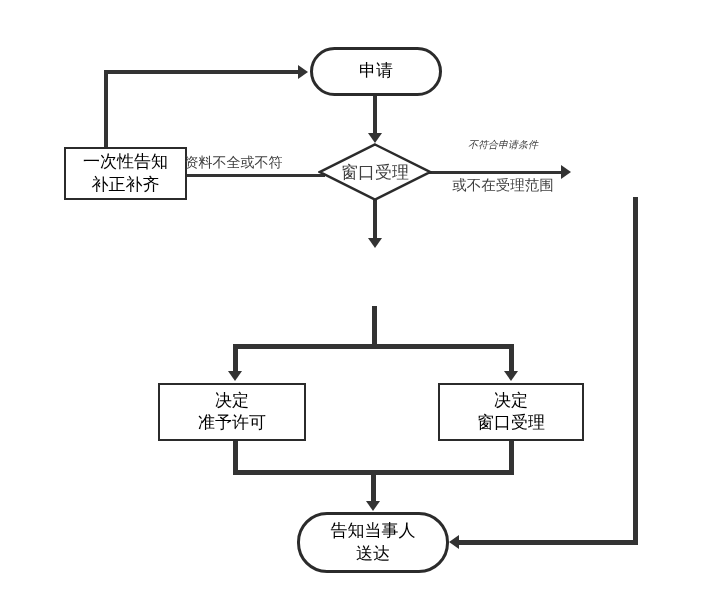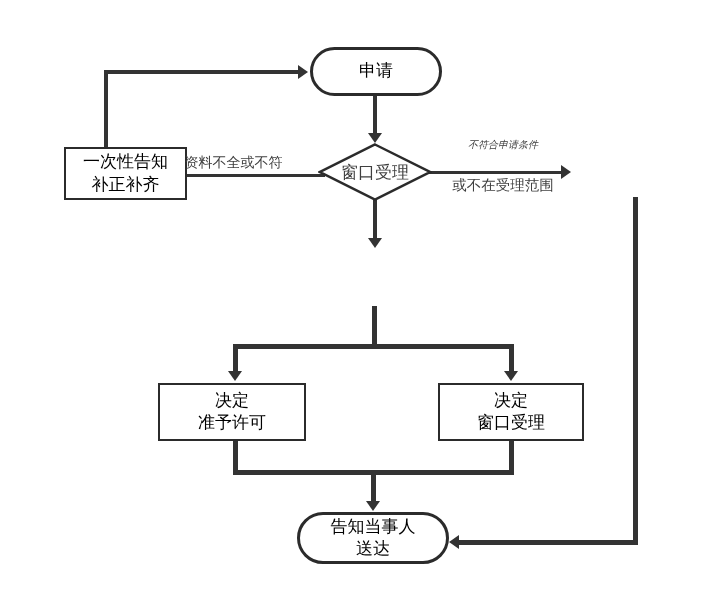--- a/index.html
+++ b/index.html
@@ -121,18 +121,18 @@
   <div class="node" style="left:158px; top:383px; width:148px; height:58px;">
     <span>决定</span>
     <span>准予许可</span>
   </div>
 
   <div class="node" style="left:438px; top:383px; width:146px; height:58px;">
     <span>决定</span>
     <span>窗口受理</span>
   </div>
 
-  <div class="node stadium" style="left:297px; top:512px; width:152px; height:52px;">
+  <div class="node stadium" style="left:297px; top:512px; width:152px; height:61px;">
     <span>告知当事人</span>
     <span>送达</span>
   </div>
 
 </div>
 
 </body></html>

